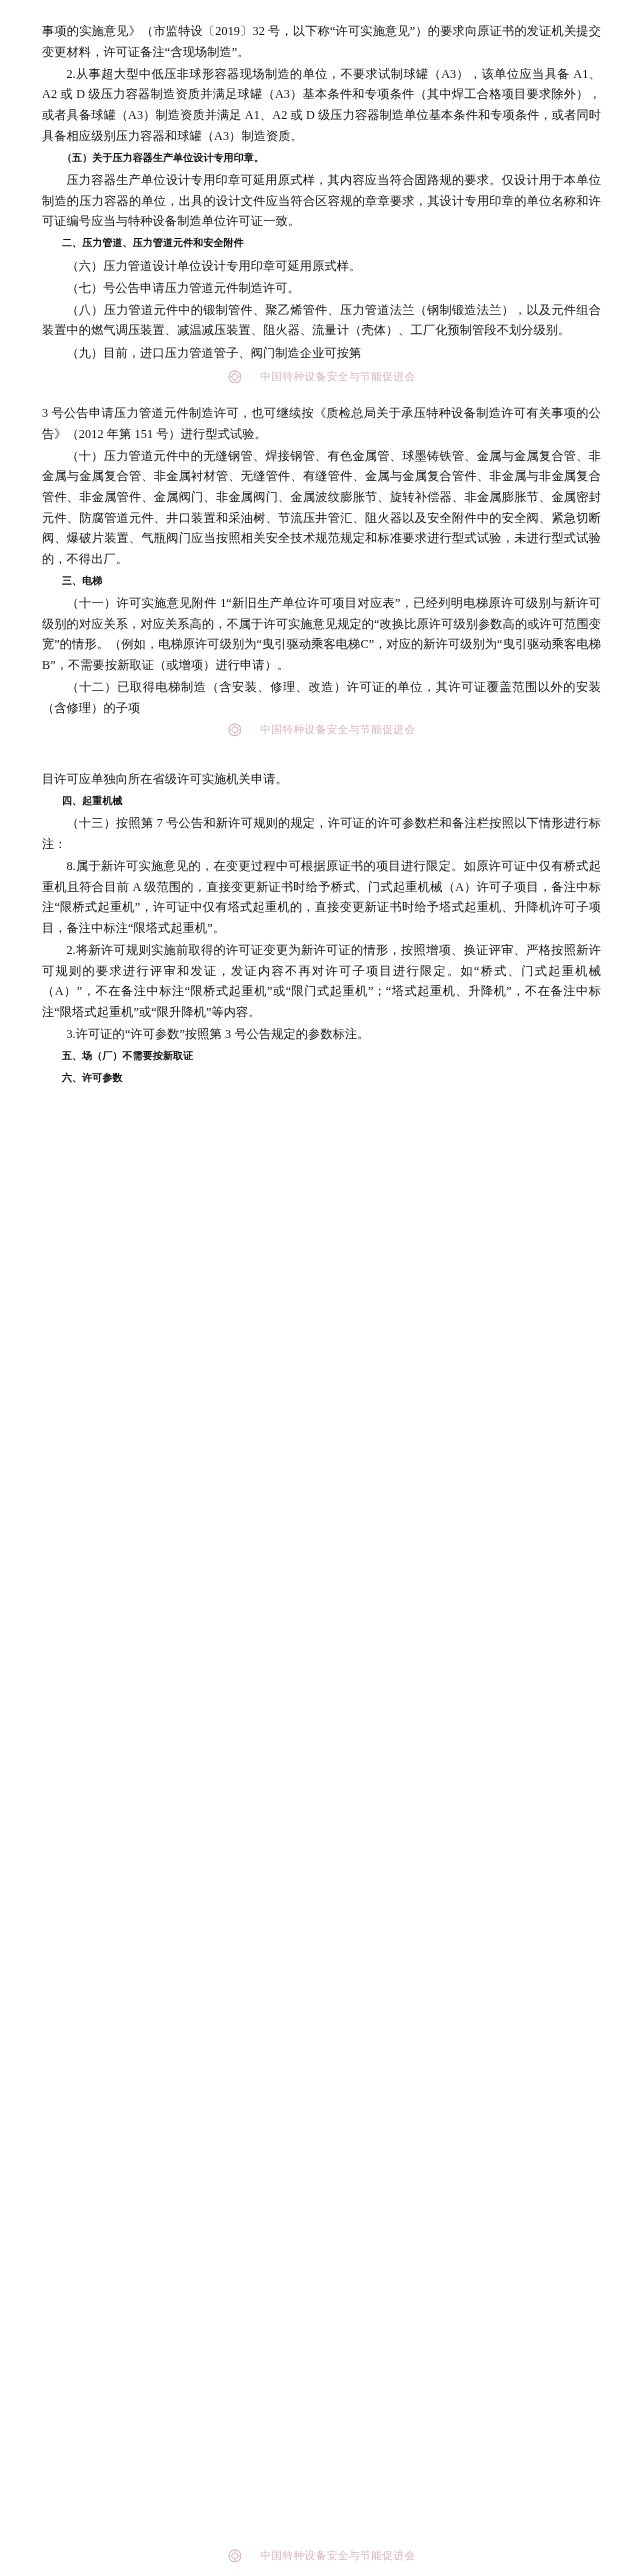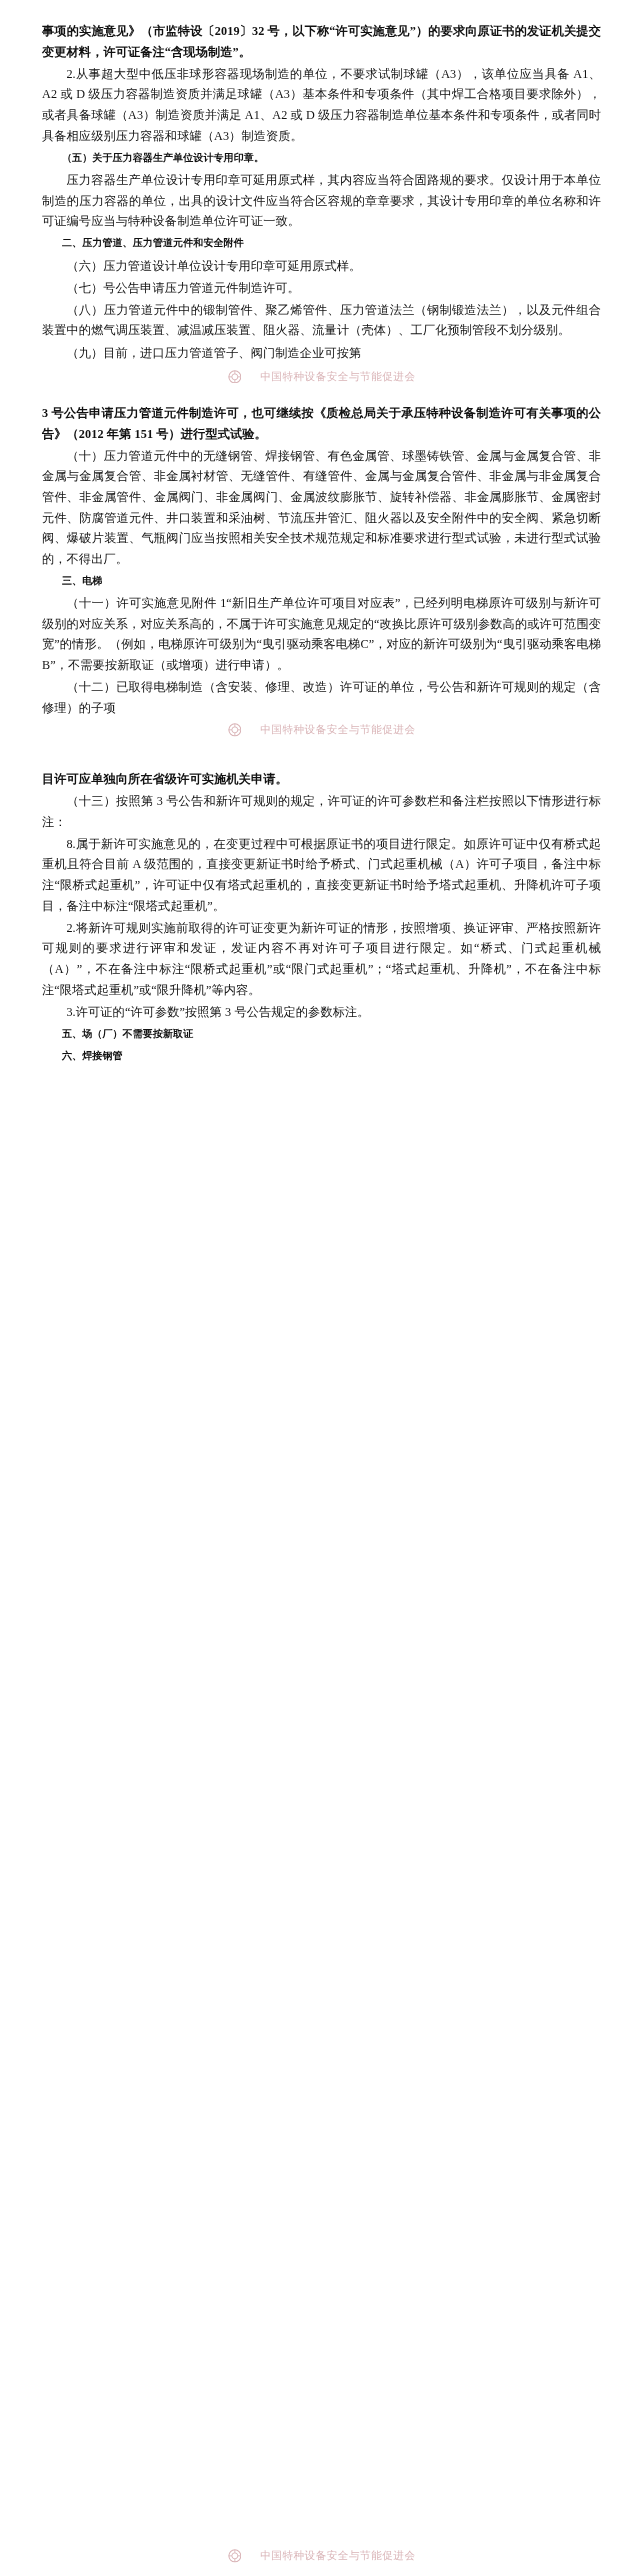--- a/index.html
+++ b/index.html
@@ -26,21 +26,20 @@
     line-height: 20.6px;
     text-align: justify;
     text-justify: inter-ideograph;
     letter-spacing: 0.1px;
   }
   p.ind {
     text-indent: 2em;
   }
   p.noind {
     text-indent: 0;
-    font-weight: bold;
   }
   h2.heading {
     margin: 0 0 1.6px 0;
     font-size: 10px;
     line-height: 20.6px;
     font-weight: bold;
     text-indent: 2em;
     letter-spacing: 0.1px;
   }
   .spacer-sm { height: 14.5px; }
@@ -106,45 +105,46 @@
   <div class="spacer-sm"></div>
 
   <p class="noind">3 号公告申请压力管道元件制造许可，也可继续按《质检总局关于承压特种设备制造许可有关事项的公告》（2012 年第 151 号）进行型式试验。</p>
 
   <p class="ind">（十）压力管道元件中的无缝钢管、焊接钢管、有色金属管、球墨铸铁管、金属与金属复合管、非金属与金属复合管、非金属衬材管、无缝管件、有缝管件、金属与金属复合管件、非金属与非金属复合管件、非金属管件、金属阀门、非金属阀门、金属波纹膨胀节、旋转补偿器、非金属膨胀节、金属密封元件、防腐管道元件、井口装置和采油树、节流压井管汇、阻火器以及安全附件中的安全阀、紧急切断阀、爆破片装置、气瓶阀门应当按照相关安全技术规范规定和标准要求进行型式试验，未进行型式试验的，不得出厂。</p>
 
   <h2 class="heading">三、电梯</h2>
 
   <p class="ind">（十一）许可实施意见附件 1“新旧生产单位许可项目对应表”，已经列明电梯原许可级别与新许可级别的对应关系，对应关系高的，不属于许可实施意见规定的“改换比原许可级别参数高的或许可范围变宽”的情形。（例如，电梯原许可级别为“曳引驱动乘客电梯C”，对应的新许可级别为“曳引驱动乘客电梯B”，不需要按新取证（或增项）进行申请）。</p>
 
-  <p class="ind">（十二）已取得电梯制造（含安装、修理、改造）许可证的单位，号公告和新许可规则的规定（含修理）的子项</p>
+  <p class="ind">（十二）已取得电梯制造（含安装、修理、改造）许可证的单位，其许可证覆盖范围以外的安装（含修理）的子项</p>
 
   <div class="watermark wm-block-2">
     <svg class="wm-logo" viewBox="0 0 32 32" aria-hidden="true">
       <circle cx="16" cy="16" r="14" fill="none" stroke="#d9b3b6" stroke-width="2.4"></circle>
       <circle cx="16" cy="16" r="7" fill="none" stroke="#d9b3b6" stroke-width="2.2"></circle>
       <path d="M16 2 L16 9 M16 23 L16 30 M2 16 L9 16 M23 16 L30 16" stroke="#d9b3b6" stroke-width="2"></path>
     </svg>
     <span>中国特种设备安全与节能促进会</span>
   </div>
 
   <div class="spacer-md"></div>
 
   <p class="noind">目许可应单独向所在省级许可实施机关申请。</p>
 
+  <h2 class="heading">四、起重机械</h2>
 
-  <p class="ind">（十三）按照第 3 号公告和新许可规则的规定，许可证的许可参数栏和备注栏按照以下情形进行标注：</p>
+  <p class="ind">（十三）按照第 7 号公告和新许可规则的规定，许可证的许可参数栏和备注栏按照以下情形进行标注：</p>
   <p class="ind">8.属于新许可实施意见的，在变更过程中可根据原证书的项目进行限定。如原许可证中仅有桥式起重机且符合目前 A 级范围的，直接变更新证书时给予桥式、门式起重机械（A）许可子项目，备注中标注“限桥式起重机”，许可证中仅有塔式起重机的，直接变更新证书时给予塔式起重机、升降机许可子项目，备注中标注“限塔式起重机”。</p>
   <p class="ind">2.将新许可规则实施前取得的许可证变更为新许可证的情形，按照增项、换证评审、严格按照新许可规则的要求进行评审和发证，发证内容不再对许可子项目进行限定。如“桥式、门式起重机械（A）”，不在备注中标注“限桥式起重机”或“限门式起重机”；“塔式起重机、升降机”，不在备注中标注“限塔式起重机”或“限升降机”等内容。</p>
   <p class="ind">3.许可证的“许可参数”按照第 3 号公告规定的参数标注。</p>
 
   <h2 class="heading">五、场（厂）不需要按新取证</h2>
 
 
-  <h2 class="heading">六、焊接钢管</h2>
+  <h2 class="heading">六、许可参数</h2>
 
   <div class="watermark footer-wm wm-block-3">
     <svg class="wm-logo" viewBox="0 0 32 32" aria-hidden="true">
       <circle cx="16" cy="16" r="14" fill="none" stroke="#d9b3b6" stroke-width="2.4"></circle>
       <circle cx="16" cy="16" r="7" fill="none" stroke="#d9b3b6" stroke-width="2.2"></circle>
       <path d="M16 2 L16 9 M16 23 L16 30 M2 16 L9 16 M23 16 L30 16" stroke="#d9b3b6" stroke-width="2"></path>
     </svg>
     <span>中国特种设备安全与节能促进会</span>
   </div>
 

